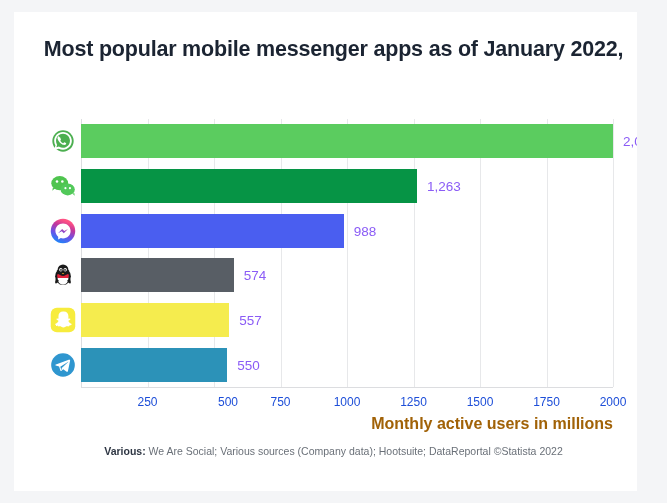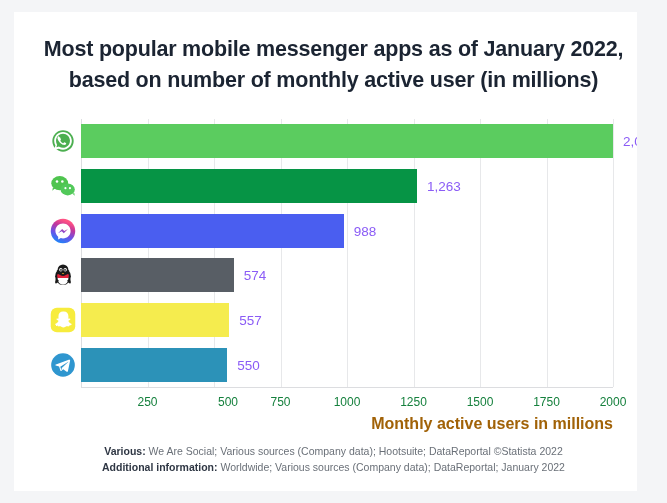--- a/index.html
+++ b/index.html
@@ -88,21 +88,21 @@
     top: 50%;
     transform: translateY(-50%);
     font-size: 13.5px;
     color: #8b5cf6;
     white-space: nowrap;
   }
   .tick-label {
     position: absolute;
     top: 276px;
     font-size: 12px;
-    color: #15803d;
+    color: #1d4ed8;
     transform: translateX(-50%);
     white-space: nowrap;
   }
   .axis-title {
     position: absolute;
     right: 0;
     top: 296px;
     font-size: 16px;
     font-weight: bold;
     color: #a16207;
@@ -142,21 +142,20 @@
   .footer div { white-space: nowrap; }
 </style>
 </head>
 <body>
 
 <div id="page">
   <div class="card">
 
     <div class="title">
       <span>Most popular mobile messenger apps as of January 2022,</span>
-      <span class="line2">based on number of monthly active user (in millions)</span>
     </div>
 
     <div class="icon-col">
         <div class="icon-wrap" style="top: 5.33333px;">
           <svg width="28" height="28" viewBox="0 0 32 32">
             <rect x="2" y="2" width="28" height="28" rx="9" fill="#ffffff"></rect>
             <circle cx="16" cy="16" r="12.2" fill="#4caf50"></circle>
             <path d="M11.4 10.6c-.4 0-.9.15-1.2.6-.35.5-.7 1.3-.35 2.5.4 1.35 1.3 2.9 2.65 4.2 1.5 1.45 3.2 2.2 4.4 2.45 1.1.25 1.8-.05 2.25-.45.35-.3.6-.85.5-1.25-.05-.25-1.7-1.15-1.95-1.2-.25-.05-.45.1-.65.35-.2.25-.5.7-.7.75-.2.05-.5-.05-.9-.3-.6-.35-1.35-1-1.9-1.75-.35-.5-.6-1-.5-1.2.1-.2.35-.4.5-.6.15-.2.2-.35.1-.6-.1-.25-.7-1.75-.95-2.05-.2-.25-.4-.4-.75-.4z" fill="#ffffff"></path>
             <path d="M16 5.6c-5.6 0-10.1 4.6-10.1 10.2 0 1.9.5 3.7 1.45 5.2L5.8 26.2l5.4-1.45c1.45.8 3.1 1.2 4.8 1.2 5.6 0 10.1-4.6 10.1-10.15S21.6 5.6 16 5.6zm0 2.15c4.4 0 7.95 3.6 7.95 8.05S20.4 23.85 16 23.85c-1.55 0-3-.45-4.25-1.2l-.4-.25-2.9.8.8-2.85-.25-.4A7.96 7.96 0 0 1 8.05 15.8c0-4.45 3.55-8.05 7.95-8.05z" fill="#ffffff"></path>
           </svg>
@@ -264,19 +263,16 @@
           <div class="tick-label" style="left: 465.5px;">1750</div>
           <div class="tick-label" style="left: 532px;">2000</div>
         </div>
       <div class="axis-title">Monthly active users in millions</div>
     </div>
 
     <div class="footer">
       <div>
         <b>Various:</b><span> We Are Social; Various sources (Company data); Hootsuite; DataReportal ©Statista 2022</span>
       </div>
-      <div>
-        <b>Additional information:</b><span> Worldwide; Various sources (Company data); DataReportal; January 2022</span>
-      </div>
     </div>
 
   </div>
 </div>
 
 </body></html>

